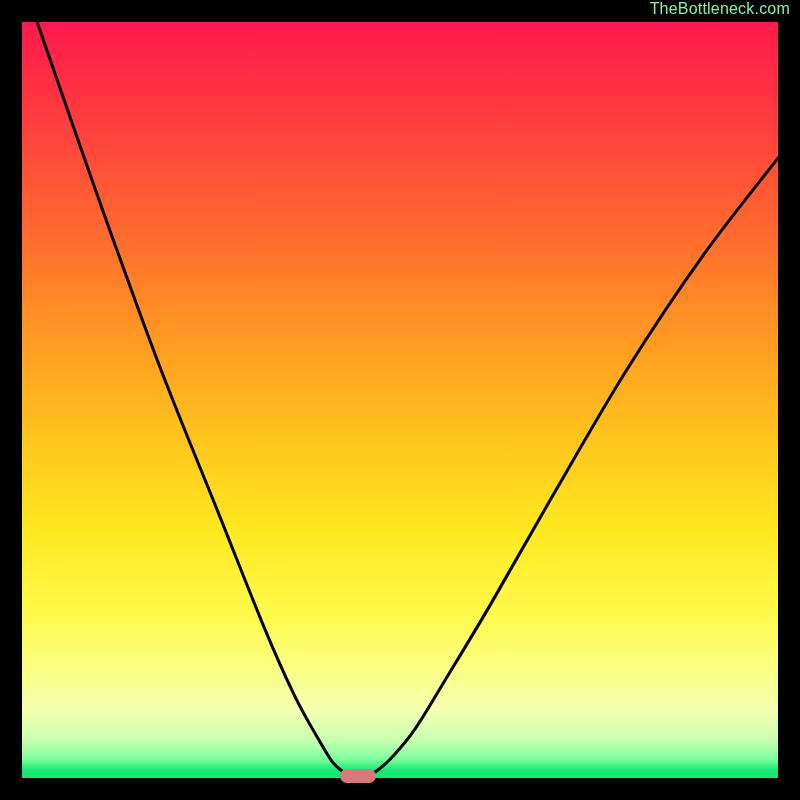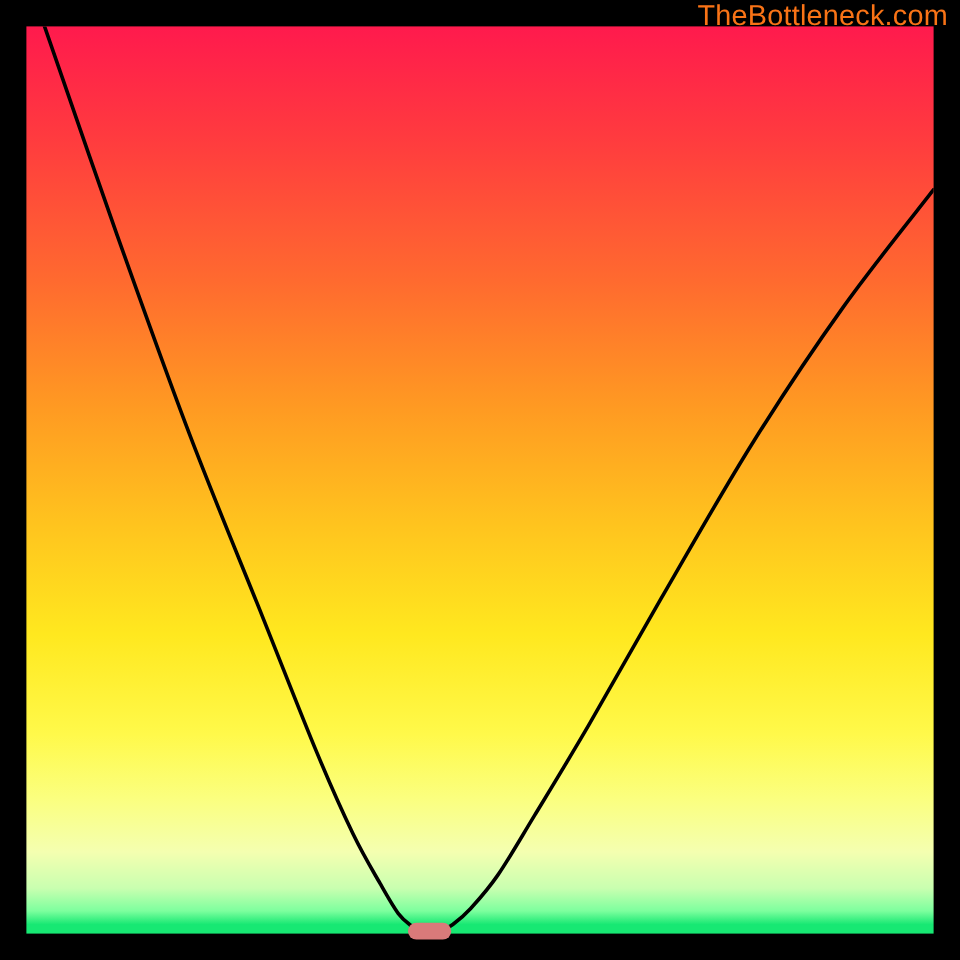--- a/index.html
+++ b/index.html
@@ -38,22 +38,22 @@
       #c9ffb0 95%,
       #7dff9e 97.5%,
       #17e873 99%,
       #17e873 100%
     );
   }
   .watermark {
     position: absolute;
     top: 0px;
     right: 10px;
-    color: #f97316;
-    font-size: 24px;
+    color: #86efac;
+    font-size: 16px;
     font-weight: 500;
     letter-spacing: 0.2px;
     user-select: none;
   }
   svg.curve {
     position: absolute;
     left: 0;
     top: 0;
     width: 756px;
     height: 756px;

